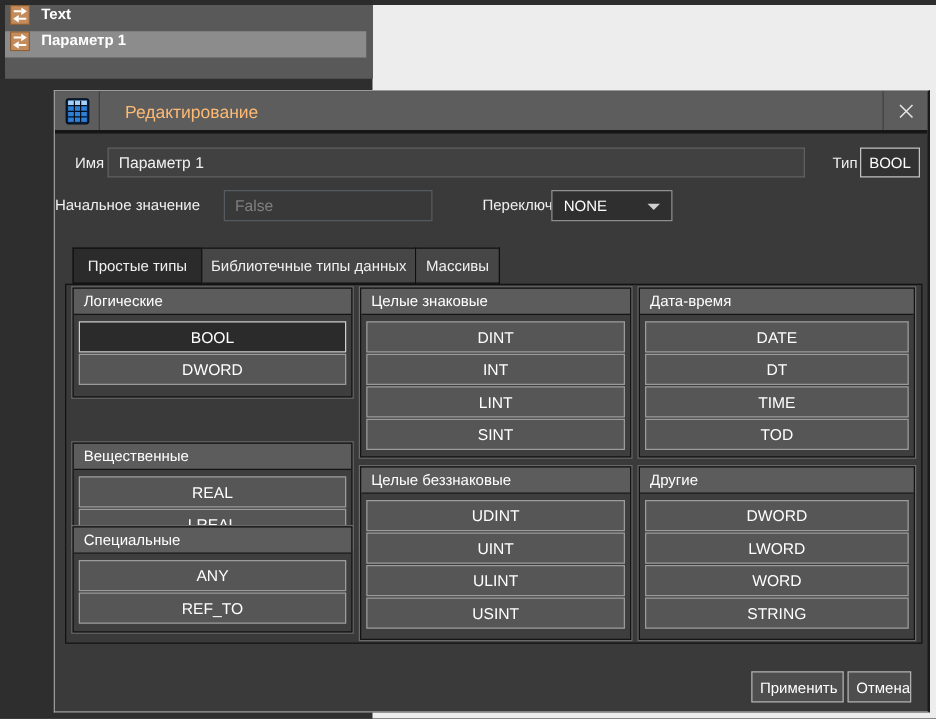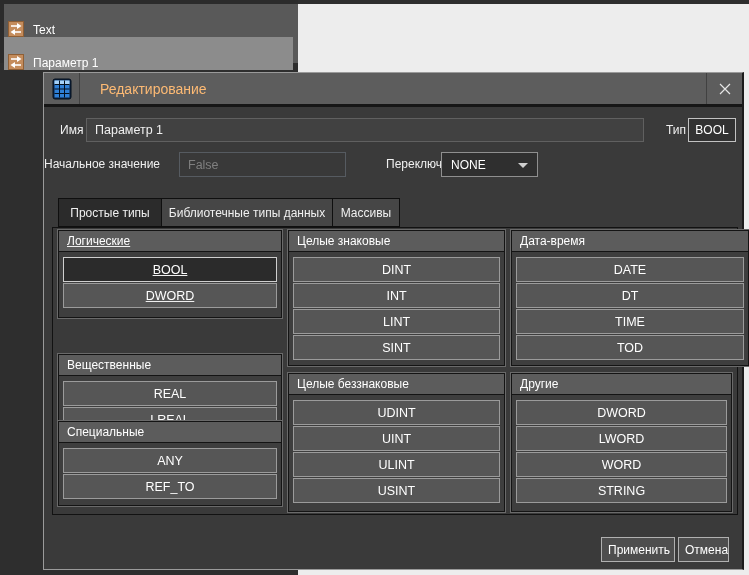--- a/index.html
+++ b/index.html
@@ -11,21 +11,21 @@
   html,body{margin:0;padding:0;}
   body{font-family:"Liberation Sans",sans-serif;background:#555;}
   .stage{position:relative;width:749px;height:575px;background:var(--bg-dark);overflow:hidden;
          font-size:12px;color:var(--text);}
   
   .workspace{position:absolute;left:298px;top:4px;width:451px;height:571px;background:var(--bg-light);}
 
   
   .explorer{position:absolute;left:0;top:0;width:298px;height:63px;background:#2b2b2b;}
   .explorer-inner{position:absolute;left:4px;top:4px;width:294px;height:59px;background:var(--panel-gray);}
-  .exp-row{position:relative;height:33px;display:flex;align-items:flex-end;}
+  .exp-row{position:relative;height:21px;display:flex;align-items:flex-start;font-weight:bold;}
   .exp-row.selected{background:var(--sel-gray);width:289px;}
   .exp-row .p-icon{margin-left:4px;width:16px;height:16px;flex:0 0 16px;display:block;}
   .exp-row .lbl{margin-left:9px;color:#fff;}
 
   
   .dialog{position:absolute;left:43px;top:72px;width:701px;height:498px;box-sizing:border-box;
           background:var(--dialog-bg);border:1px solid var(--border-light);border-right:2px solid #1b1b1b;}
   .titlebar{display:flex;height:31px;background:var(--titlebar);border-bottom:3px solid #161616;}
   .tb-icon-cell{width:35px;display:flex;align-items:center;justify-content:center;border-right:1px solid #414141;}
   .tb-title{flex:1;display:flex;align-items:center;padding-left:20px;font-size:14px;color:#fdba74;}
@@ -143,21 +143,21 @@
         <div class="tab" style="width:171px;">
           <span>Библиотечные типы данных</span>
         </div>
         <div class="tab" style="width:67px;">
           <span>Массивы</span>
         </div>
       </div>
 
       <div class="content-frame">
 
-        <div class="group" style="left:5px;top:2px;width:224px;height:88px;text-decoration:underline;">
+        <div class="group" style="left:5px;top:2px;width:224px;height:88px;">
           <div class="group-header">Логические</div>
           <div class="group-body">
             <button class="tbtn selected">BOOL</button>
             <button class="tbtn">DWORD</button>
           </div>
         </div>
 
         <div class="group" style="left:5px;top:98px;width:224px;height:85px;margin-top:28px;">
           <div class="group-header">Вещественные</div>
           <div class="group-body">
@@ -187,21 +187,21 @@
         <div class="group" style="left:235px;top:145px;width:217px;height:139px;">
           <div class="group-header">Целые беззнаковые</div>
           <div class="group-body">
             <button class="tbtn">UDINT</button>
             <button class="tbtn">UINT</button>
             <button class="tbtn">ULINT</button>
             <button class="tbtn">USINT</button>
           </div>
         </div>
 
-        <div class="group" style="left:458px;top:2px;width:238px;height:136px;">
+        <div class="group" style="left:458px;top:2px;width:221px;height:136px;">
           <div class="group-header">Дата-время</div>
           <div class="group-body">
             <button class="tbtn">DATE</button>
             <button class="tbtn">DT</button>
             <button class="tbtn">TIME</button>
             <button class="tbtn">TOD</button>
           </div>
         </div>
 
         <div class="group" style="left:458px;top:145px;width:221px;height:139px;">

